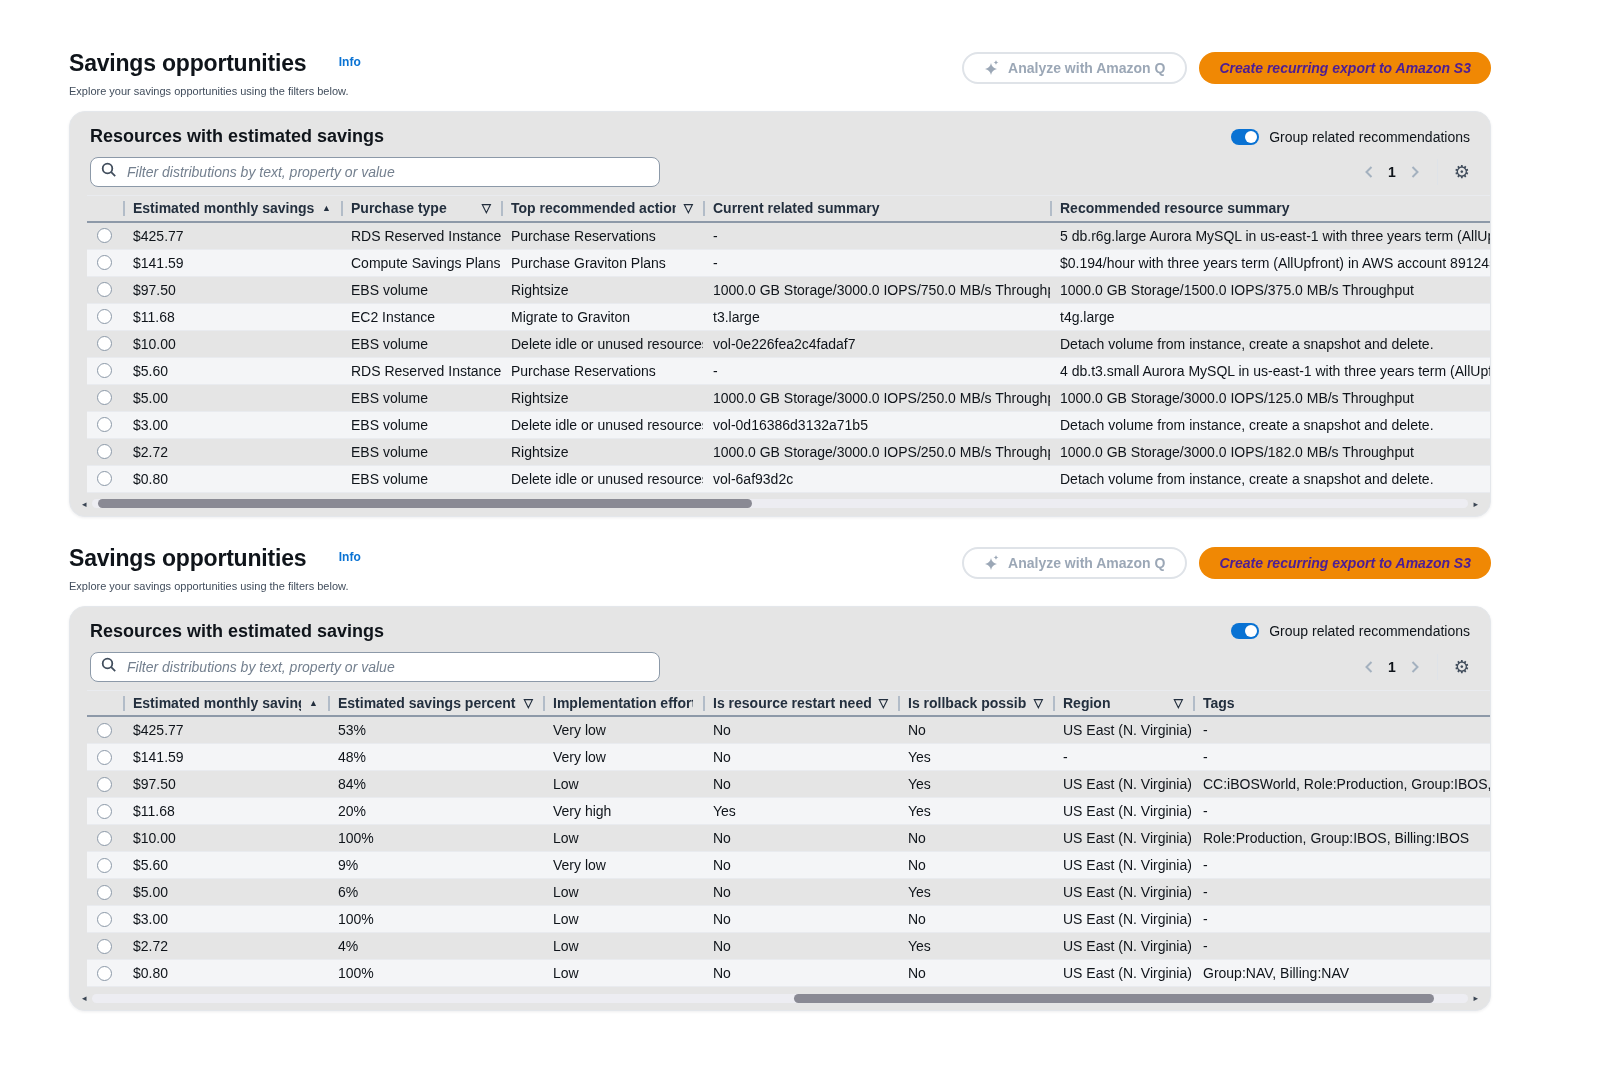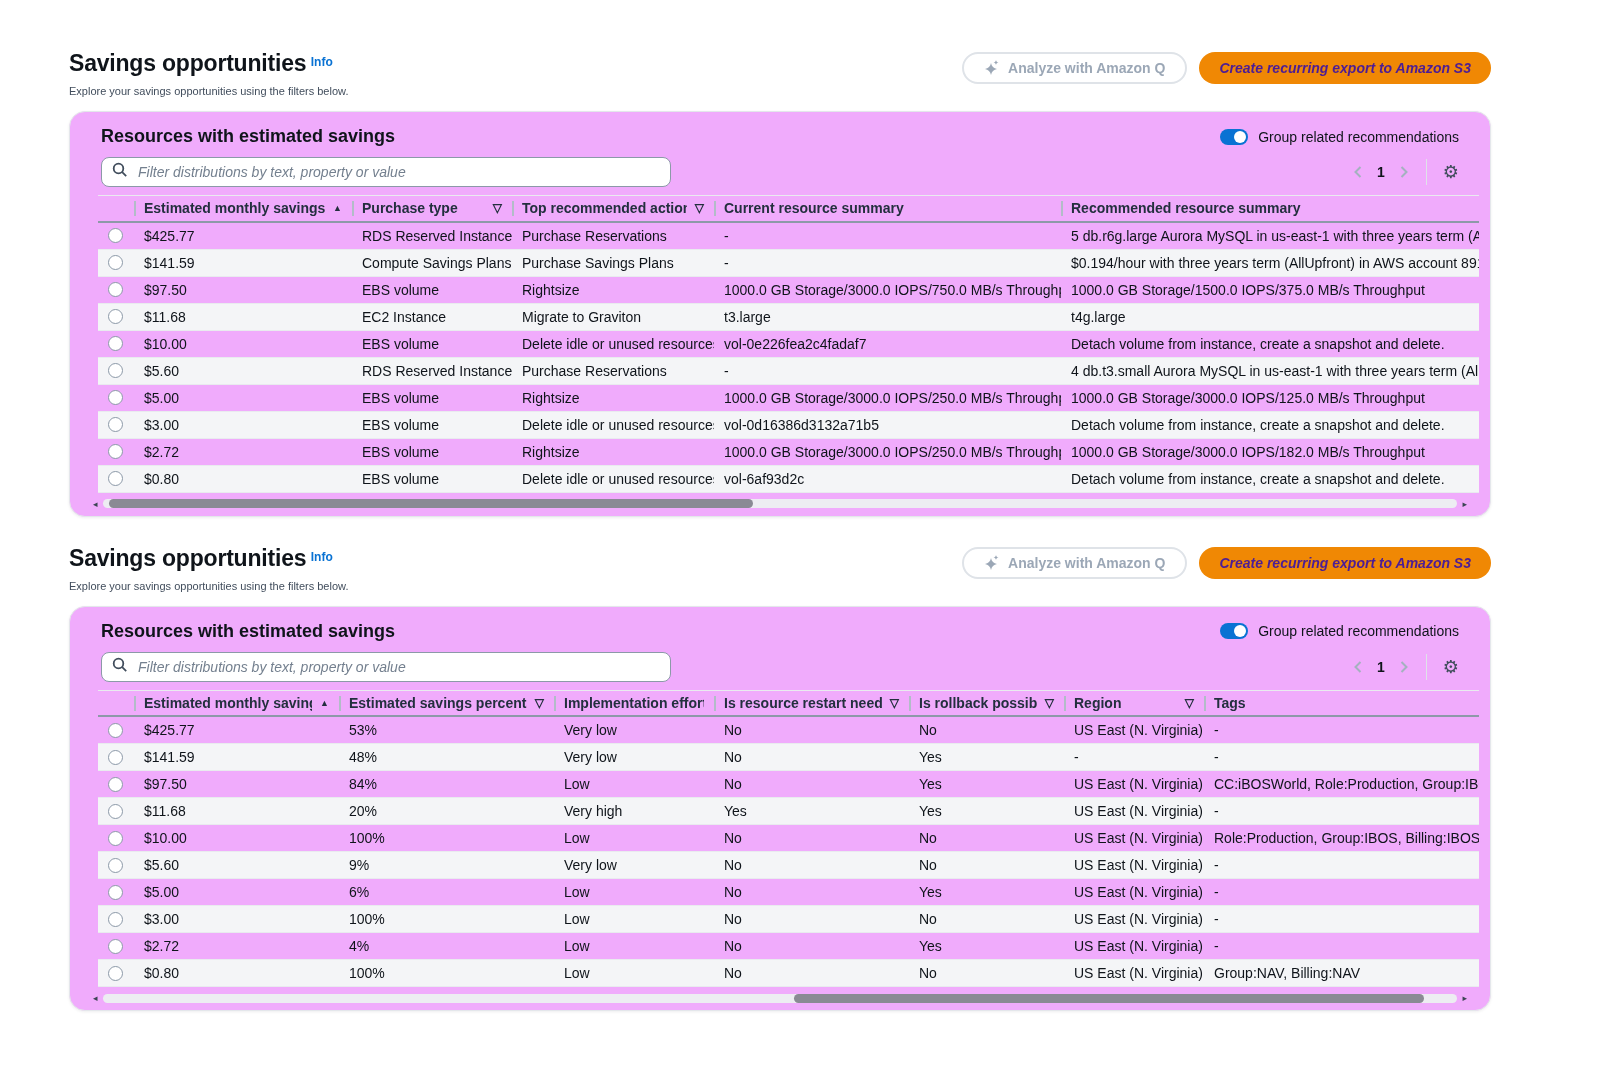--- a/index.html
+++ b/index.html
@@ -17,32 +17,32 @@
   body{
     width:1600px;height:1081px;overflow:hidden;background:#fff;
     font-family:"Liberation Sans",sans-serif;color:var(--text);
   }
   .section{padding:0 109px 0 69px;}
   .section.first{padding-top:50px;}
   .section.second{padding-top:28px;}
 
   .sec-head{display:flex;justify-content:space-between;align-items:flex-start;}
   .title{display:inline;font-size:23px;font-weight:700;margin:0;letter-spacing:-0.2px;}
-  .info-link{color:var(--blue);font-size:12px;font-weight:700;margin-left:0;vertical-align:5px;cursor:pointer;text-decoration:none;}
+  .info-link{color:var(--blue);font-size:12px;font-weight:700;margin-left:28px;vertical-align:5px;cursor:pointer;text-decoration:none;}
   .subtitle{font-size:11px;color:var(--text-soft);margin-top:8px;}
 
   .actions{display:flex;gap:12px;align-items:center;margin-top:2px;}
   .btn{height:32px;border-radius:20px;display:inline-flex;align-items:center;gap:8px;
        padding:12px 20px;font-size:14px;font-weight:700;font-family:inherit;border:none;cursor:pointer;white-space:nowrap;}
   .btn.secondary{background:#fff;border:2px solid #dfe3e8;color:var(--disabled);}
   .btn.primary{background:var(--primary);color:#4c1d95;font-style:italic;}
   .sparkle svg{display:block;}
 
-  .card{margin-top:14px;background:#f0abfc;border:1px solid var(--border-soft);border-radius:16px;
-        box-shadow:0 1px 3px rgba(0,7,22,.07);padding:14px 11px 4px;overflow:hidden;}
+  .card{margin-top:14px;background:#e5e5e5;border:1px solid var(--border-soft);border-radius:16px;
+        box-shadow:0 1px 3px rgba(0,7,22,.07);padding:14px 0 4px;overflow:hidden;}
   .card-top{padding:0 20px;display:flex;justify-content:space-between;align-items:center;}
   .card-heading{font-size:18px;font-weight:700;}
   .toggle-wrap{display:flex;align-items:center;gap:10px;font-size:14px;margin-left:24px;}
   .toggle{width:28px;height:16px;border-radius:9px;background:var(--blue);position:relative;display:inline-block;cursor:pointer;}
   .toggle .knob{position:absolute;top:2px;right:2px;width:12px;height:12px;border-radius:50%;background:#fff;}
 
   .controls-row{padding:0 20px;margin-top:10px;display:flex;justify-content:space-between;align-items:center;}
   .search-box{width:570px;height:30px;border:1px solid #8c99a8;border-radius:8px;display:flex;align-items:center;gap:8px;padding:0 10px;background:#fff;}
   .search-box svg{flex:none;}
   .search-box input{border:none;outline:none;flex:1;font-family:inherit;font-size:14px;color:var(--text);background:transparent;}
@@ -154,21 +154,21 @@
                 </span>
               </th>
               <th style="width: 202px;">
                 <span class="th-inner">
                   <span class="th-label">Top recommended action</span>
                   <span class="th-icon filter">▽</span>
                 </span>
               </th>
               <th style="width: 347px;">
                 <span class="th-inner">
-                  <span class="th-label">Current resource summary</span>
+                  <span class="th-label">Current related summary</span>
                 </span>
               </th>
               <th style="width: 560px;">
                 <span class="th-inner">
                   <span class="th-label">Recommended resource summary</span>
                 </span>
               </th>
             </tr>
           </thead>
           <tbody>
@@ -181,21 +181,21 @@
               <td>Purchase Reservations</td>
               <td>-</td>
               <td>5 db.r6g.large Aurora MySQL in us-east-1 with three years term (AllUpfront) in AWS account 891245793048</td>
             </tr>
             <tr>
               <td class="sel-col">
                 <span class="radio"></span>
               </td>
               <td>$141.59</td>
               <td>Compute Savings Plans</td>
-              <td>Purchase Savings Plans</td>
+              <td>Purchase Graviton Plans</td>
               <td>-</td>
               <td>$0.194/hour with three years term (AllUpfront) in AWS account 891245793048</td>
             </tr>
             <tr>
               <td class="sel-col">
                 <span class="radio"></span>
               </td>
               <td>$97.50</td>
               <td>EBS volume</td>
               <td>Rightsize</td>

